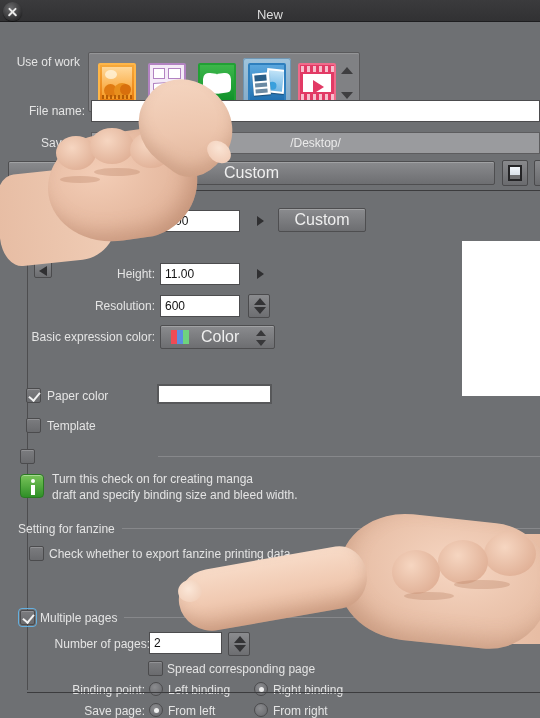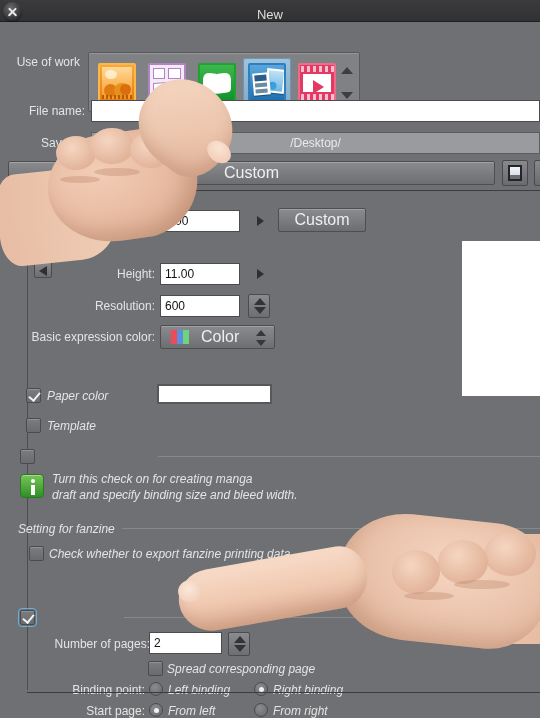--- a/index.html
+++ b/index.html
@@ -41,21 +41,21 @@
   .close-btn::before { transform: rotate(45deg); }
   .close-btn::after  { transform: rotate(-45deg); }
 
   
   .body { position:absolute; left:0; top:22px; width:540px; height:696px; background:#6e7073; }
 
   .lbl {
     position:absolute; color:#e4e4e4; font-size:12px; white-space:nowrap;
     text-align:right;
   }
-  .lbl-l { text-align:left;font-style:italic; }
+  .lbl-l { text-align:left; }
 
   
   .icons-panel {
     position:absolute; left:88px; top:30px; width:272px; height:60px;
     background:#808184;
     border:1px solid #5a5a5c;
     border-radius:2px;
     box-shadow: inset 0 1px 1px rgba(255,255,255,.18);
   }
   .icon-cell {
@@ -433,39 +433,40 @@
     <div class="lbl lbl-l" style="left:52px; top:450px; width:340px;">Turn this check on for creating manga</div>
     <div class="lbl lbl-l" style="left:18px; top:500px; width:140px;">Setting for fanzine</div>
 
     <div class="lbl lbl-l" style="left:52px; top:466px; width:360px;">draft and specify binding size and bleed width.</div>
     <div class="sep" style="left:122px; top:506px; width:418px;"></div>
 
     <div class="cbx" style="left:29px; top:524px;"></div>
     <div class="lbl lbl-l" style="left:49px; top:525px; width:300px;">Check whether to export fanzine printing data</div>
 
     <div class="cbx on hl" style="left:20px; top:588px;"></div>
+    <div class="lbl lbl-l" style="left:40px; top:589px; width:130px;">Multiple pages</div>
     <div class="sep" style="left:124px; top:595px; width:416px;"></div>
 
     <div class="lbl" style="left:30px; top:615px; width:120px;">Number of pages:</div>
     <div class="tfield" style="left:149px; top:610px; width:73px;">2</div>
     <div class="spin-sm" style="left:228px; top:610px;">
       <span class="u"></span>
       <span class="d"></span>
     </div>
 
     <div class="cbx" style="left:148px; top:639px;"></div>
     <div class="lbl lbl-l" style="left:167px; top:640px; width:230px;">Spread corresponding page</div>
 
     <div class="lbl" style="left:40px; top:661px; width:105px;">Binding point:</div>
     <div class="rad" style="left:149px; top:660px;"></div>
     <div class="lbl lbl-l" style="left:168px; top:661px; width:110px;">Left binding</div>
     <div class="rad on" style="left:254px; top:660px;"></div>
     <div class="lbl lbl-l" style="left:273px; top:661px; width:110px;">Right binding</div>
 
-    <div class="lbl" style="left:40px; top:682px; width:105px;">Start page:</div>
+    <div class="lbl" style="left:40px; top:682px; width:105px;">Save page:</div>
     <div class="rad on" style="left:149px; top:681px;"></div>
     <div class="lbl lbl-l" style="left:168px; top:682px; width:110px;">From left</div>
     <div class="rad" style="left:254px; top:681px;"></div>
     <div class="lbl lbl-l" style="left:273px; top:682px; width:110px;">From right</div>
 
     <div class="hline-dark" style="left:27px; top:670px; width:513px;"></div>
 
     <div class="preview-white" style="left:462px; top:219px; width:78px; height:155px;"></div>
 
     <div class="hand hand-top">

